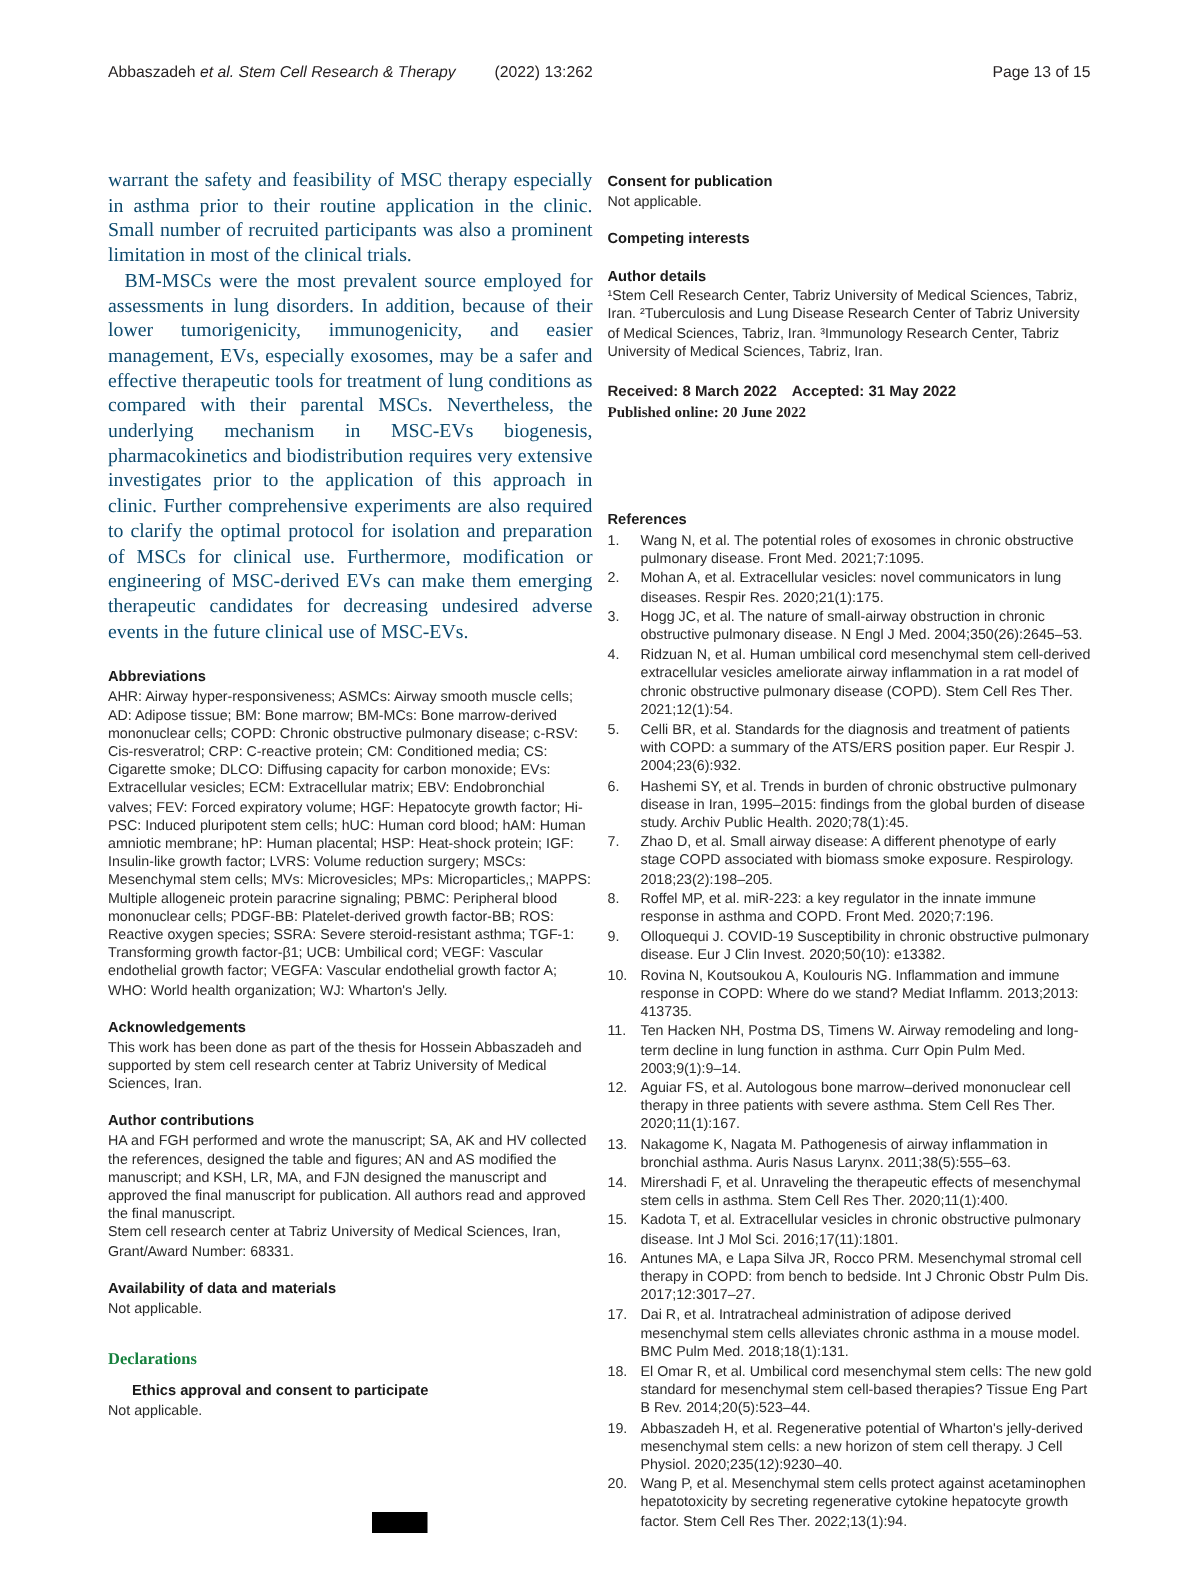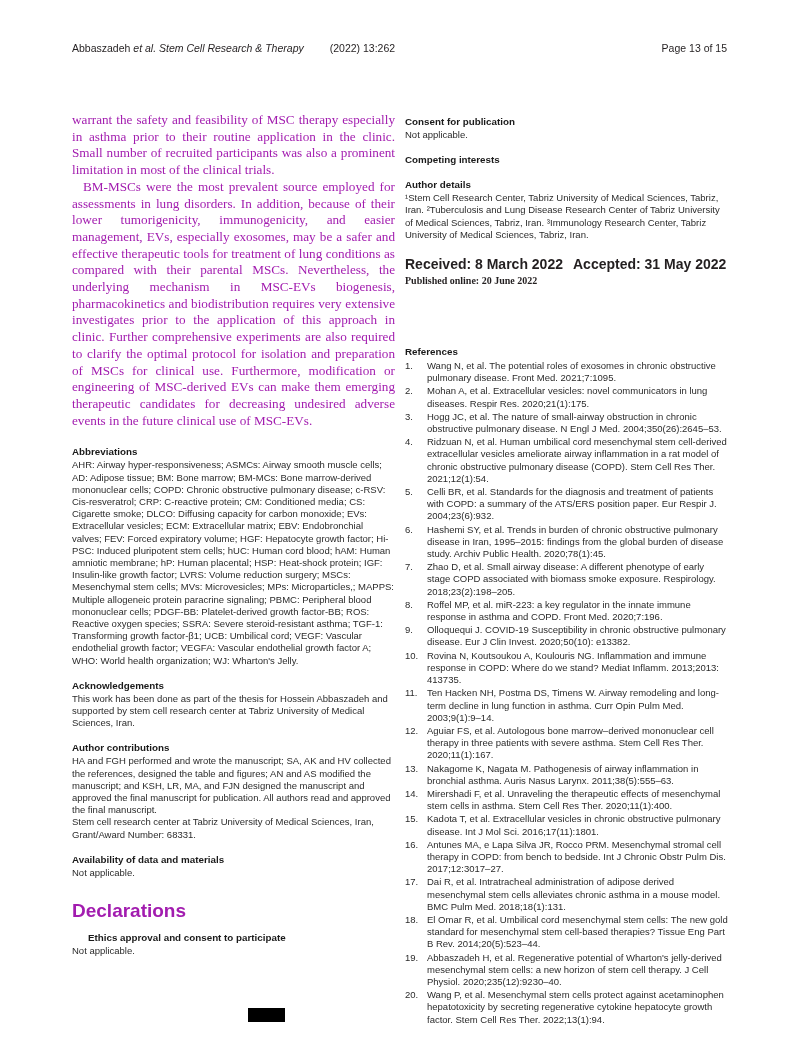--- a/index.html
+++ b/index.html
@@ -4,30 +4,30 @@
 <style>
   html,body{margin:0;padding:0;background:#ffffff;}
   .page{position:relative;width:740px;height:1055px;background:#ffffff;color:#231f20;overflow:hidden;}
   .hdr{position:absolute;top:42px;left:72px;width:655px;display:flex;justify-content:space-between;
        font-family:"Liberation Sans",sans-serif;font-size:10.5px;color:#231f20;}
   .hdr .ital{font-style:italic;}
   .hdr .cite{margin-left:26px;}
   .cols{position:absolute;top:112px;left:72px;width:656px;display:flex;gap:10px;align-items:flex-start;}
   .col{width:323px;}
   
-  .serif{font-family:"Liberation Serif",serif;font-size:13.2px;line-height:16.7px;text-align:justify;color:#a21caf;}
+  .serif{font-family:"Liberation Serif",serif;font-size:13.2px;line-height:16.7px;text-align:justify;color:#0c4a6e;}
   .serif p{margin:0;}
   .serif p.indent{text-indent:11px;}
   
   .bm{font-family:"Liberation Sans",sans-serif;font-size:9.5px;line-height:12.2px;color:#2b2b2b;text-align:left;}
   .bm-h{font-family:"Liberation Sans",sans-serif;font-size:9.8px;font-weight:bold;color:#1a1a1a;margin:13px 0 1px 0;line-height:12px;}
-  .big-h{font-family:Liberation Sans, sans-serif;font-size:19px;font-weight:bold;color:#a21caf;margin:21px 0 10px 0;}
+  .big-h{font-family:Liberation Serif, serif;font-size:11px;font-weight:bold;color:#15803d;margin:21px 0 10px 0;}
   .first{margin-top:4px;}
   .dates{margin-top:15px;}
-  .dates .recv{font-family:"Liberation Sans",sans-serif;font-size:14px;font-weight:bold;}
+  .dates .recv{font-family:"Liberation Sans",sans-serif;font-size:10px;font-weight:bold;}
   .dates .recv span{display:inline-block;}
   .dates .recv .gap{width:10px;}
   .pub{font-family:"Liberation Serif",serif;font-size:10px;font-weight:bold;margin-top:3px;}
   .refs-h{margin-top:60px;}
   ol.refs{list-style:none;margin:2px 0 0 0;padding:0;}
   ol.refs li{display:flex;margin:0 0 1px 0;}
   ol.refs .num{width:13px;flex-shrink:0;text-align:left;}
   ol.refs .gapcol{width:9px;flex-shrink:0;}
   ol.refs .txt{flex:1;}
   .abbr-gap{margin-top:17px;}

